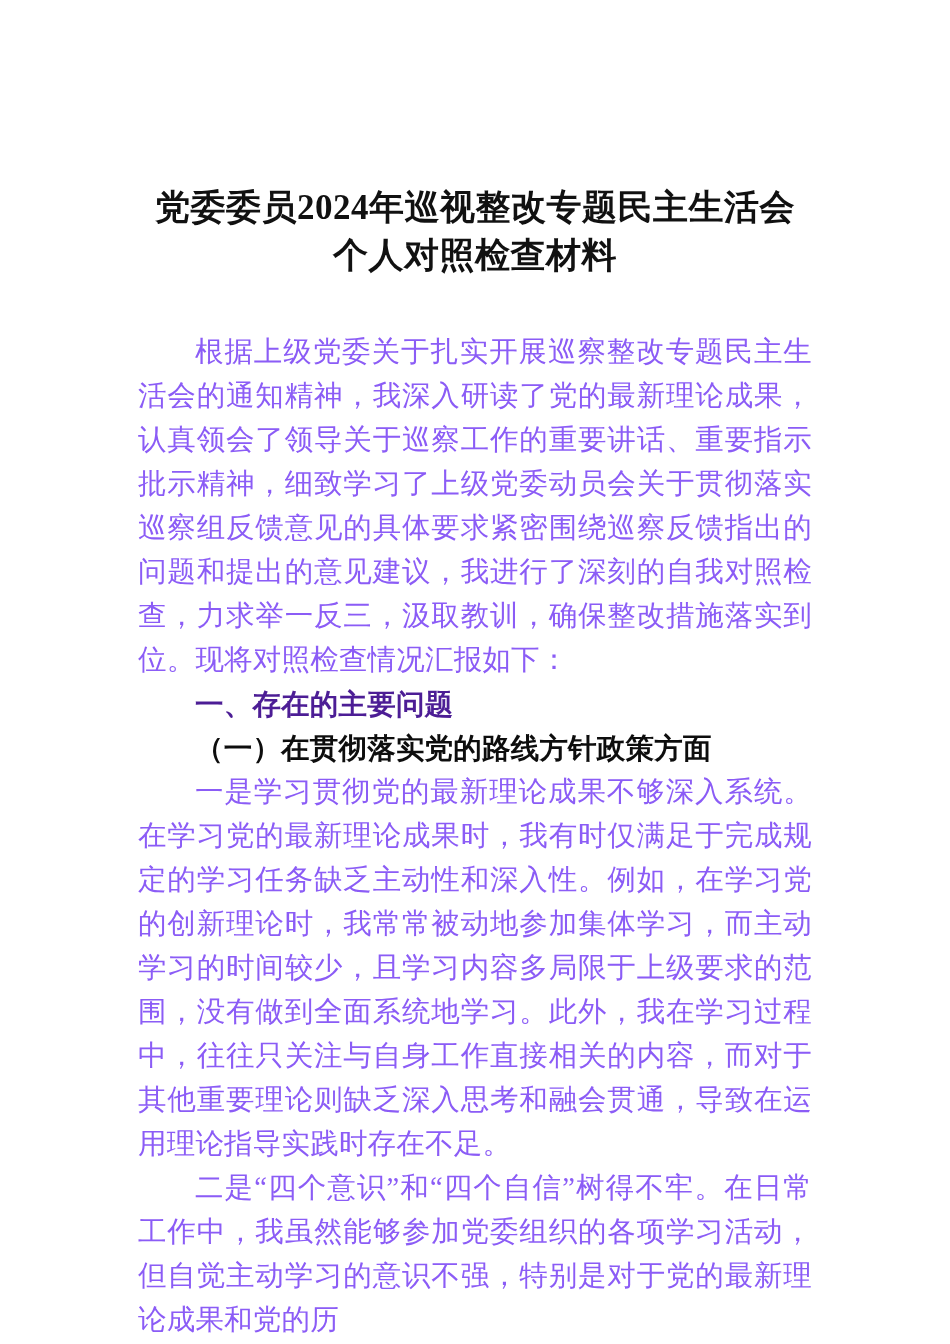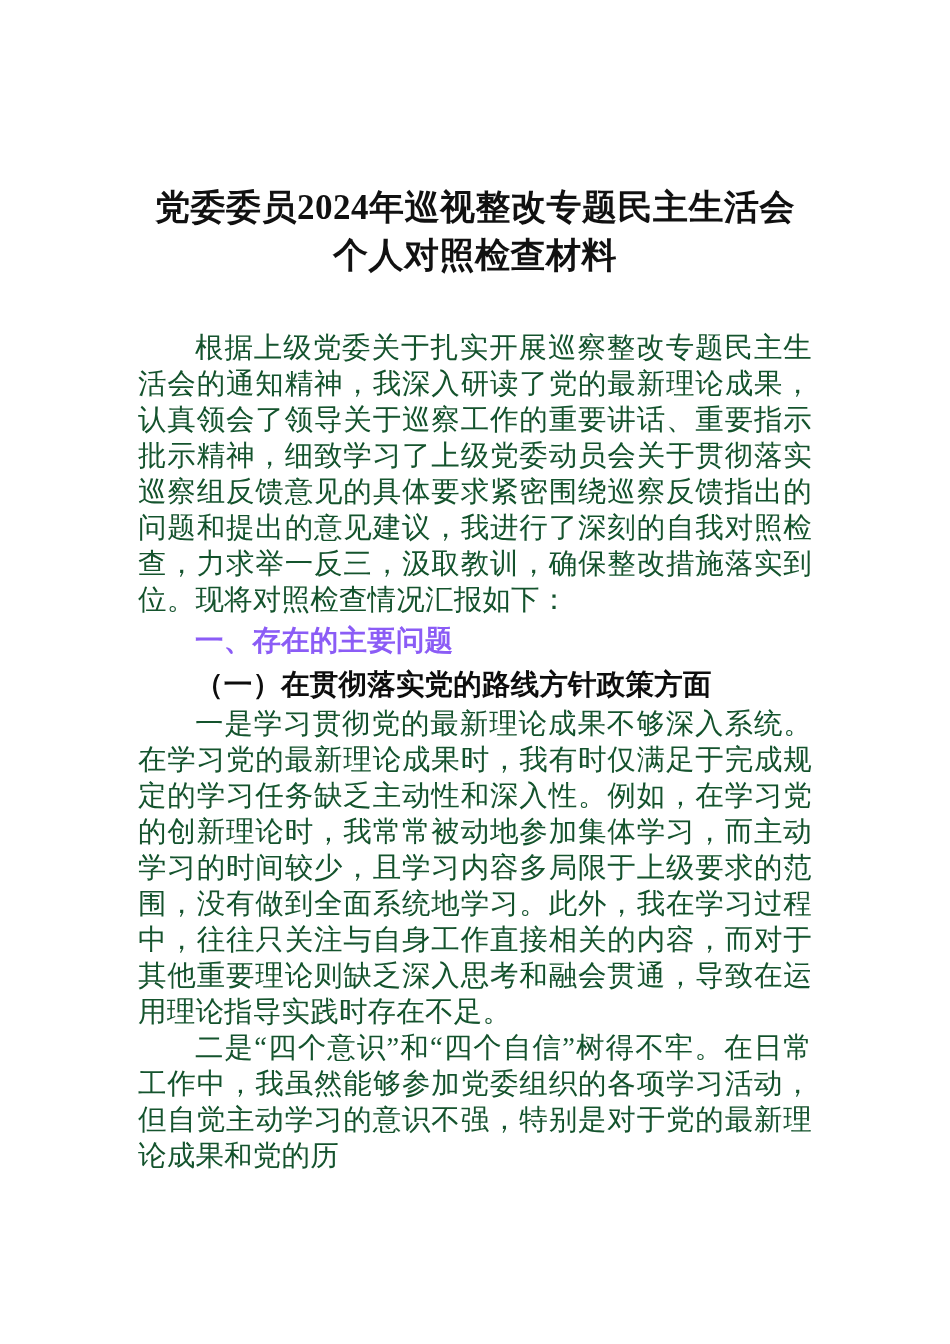--- a/index.html
+++ b/index.html
@@ -33,40 +33,40 @@
     letter-spacing: 0.5px;
     color: #111111;
     text-rendering: optimizeLegibility;
   }
 
   
   .body-p {
     margin: 0;
     font-family: "Liberation Serif", "DejaVu Serif", serif;
     font-size: 28.5px;
-    line-height: 36px;
+    line-height: 44px;
     text-align: justify;
     text-justify: inter-ideograph;
     text-indent: 2em;
     letter-spacing: 0.2px;
-    color: #14532d;
+    color: #8b5cf6;
   }
 
   .gap-after-title { height: 50px; }
 
   
   .h1-cn {
     margin: 0;
     font-family: "Liberation Sans", "DejaVu Sans", sans-serif;
     font-weight: 700;
     font-size: 28.5px;
     line-height: 44px;
     text-indent: 2em;
     letter-spacing: 0.2px;
-    color: #8b5cf6;
+    color: #4c1d95;
   }
 
   
   .h2-cn {
     margin: 0;
     font-family: Liberation Sans, sans-serif;
     font-weight: 700;
     font-size: 28.5px;
     line-height: 44px;
     text-indent: 2em;

